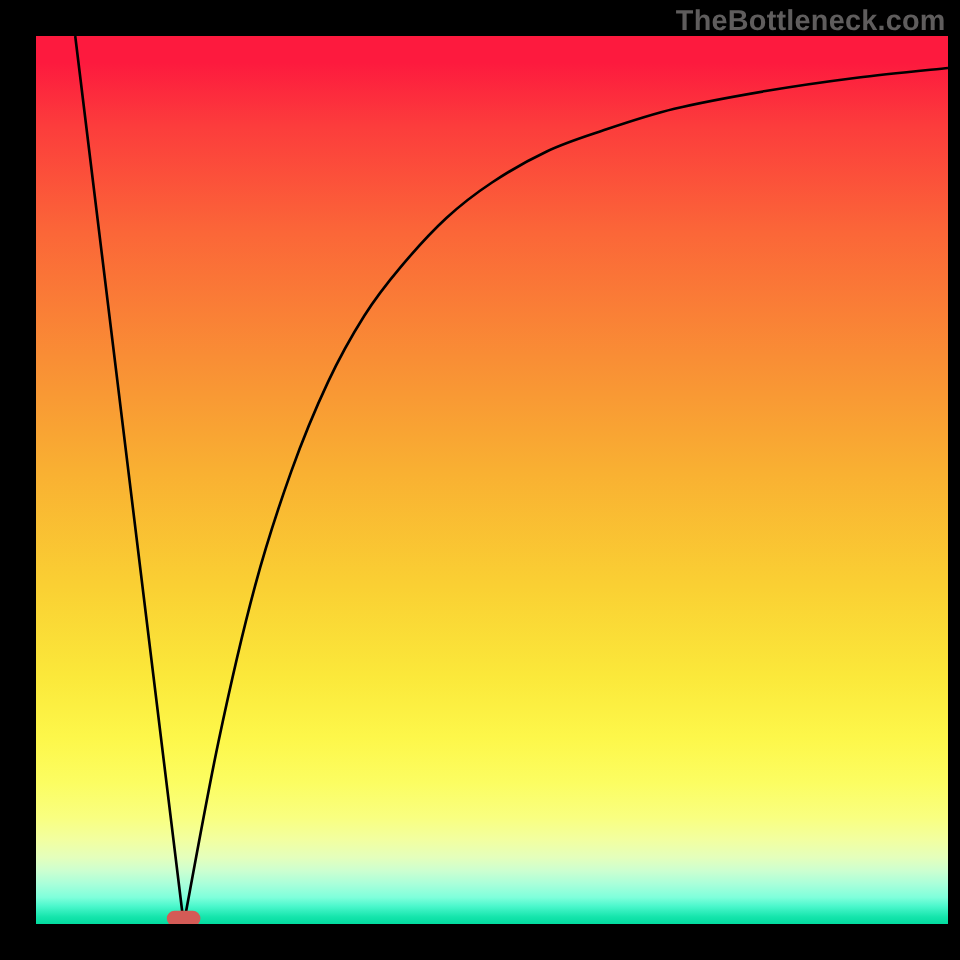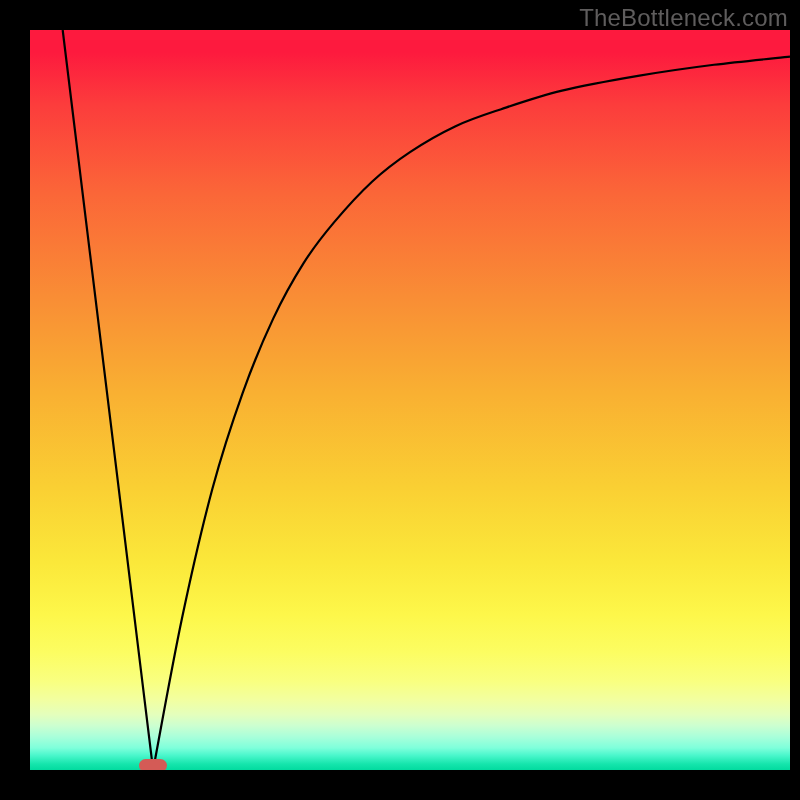--- a/index.html
+++ b/index.html
@@ -15,21 +15,21 @@
     width: 800px;
     height: 800px;
     background: #000;
   }
   .watermark {
     position: absolute;
     top: 4px;
     right: 12px;
     color: #5f5d5d;
     font-size: 24px;
-    font-weight: 400;
+    font-weight: 700;
     letter-spacing: 0.2px;
     z-index: 50;
   }
   .plot {
     position: absolute;
     left: 30px;
     top: 30px;
     width: 760px;
     height: 740px;
     overflow: hidden;

